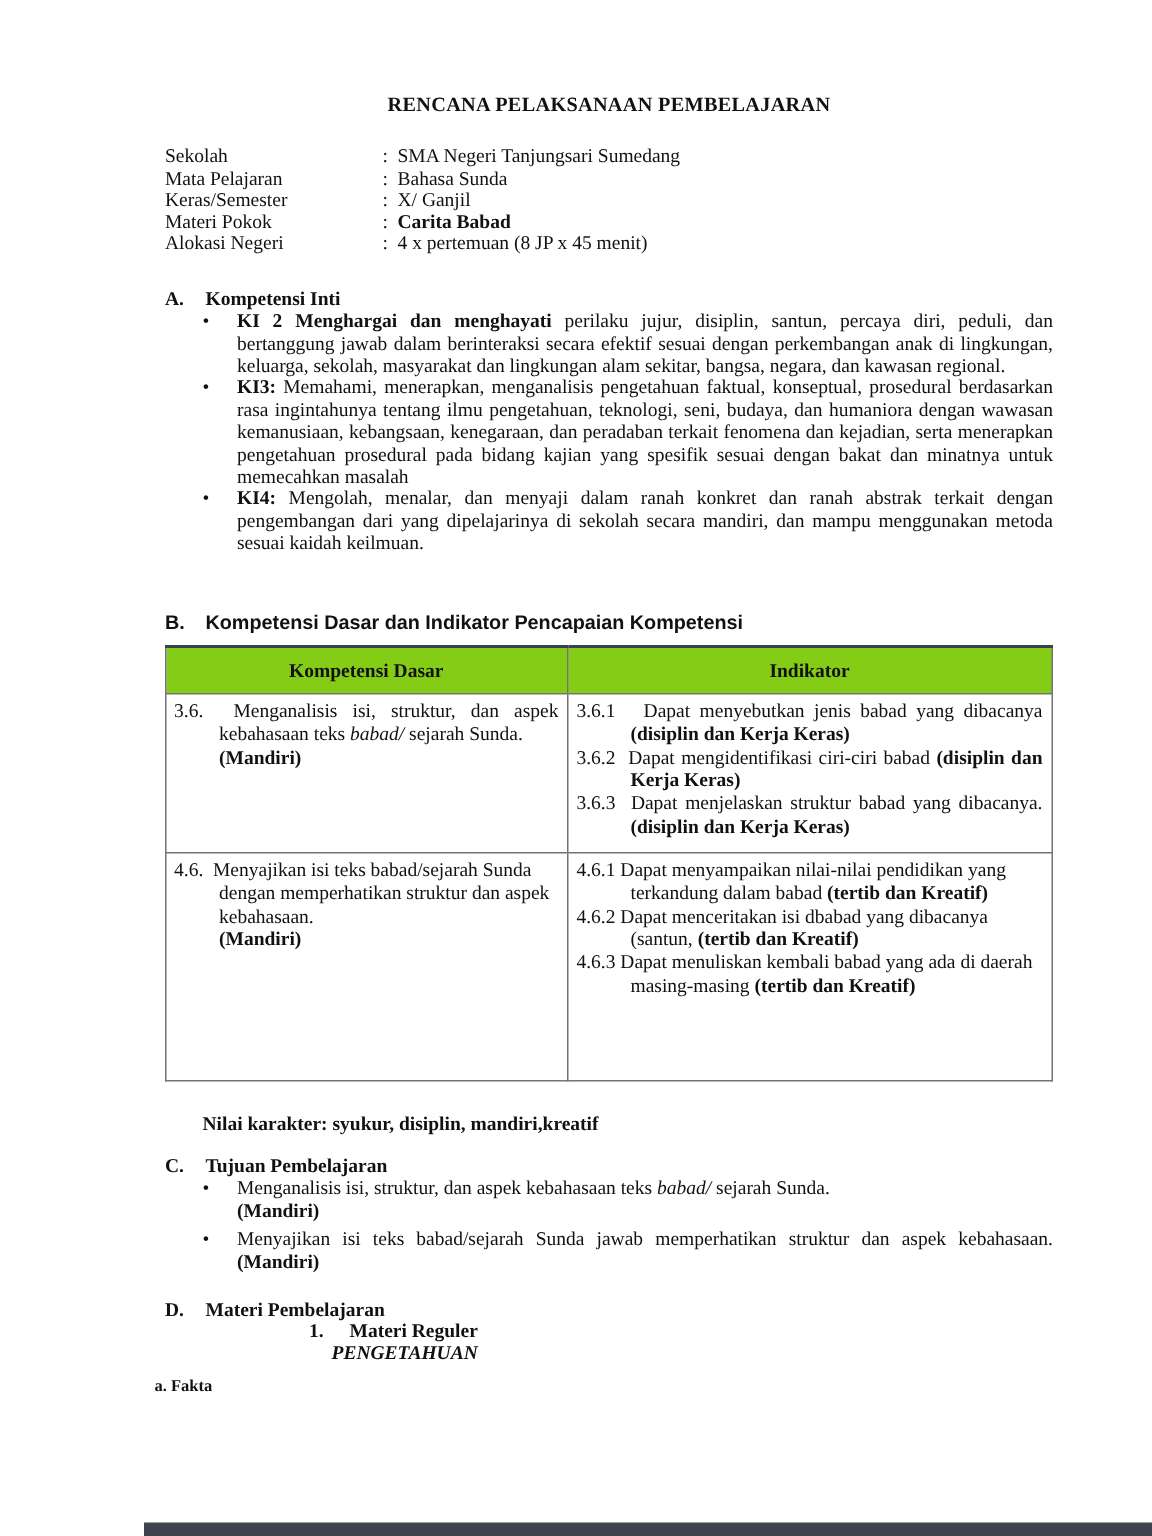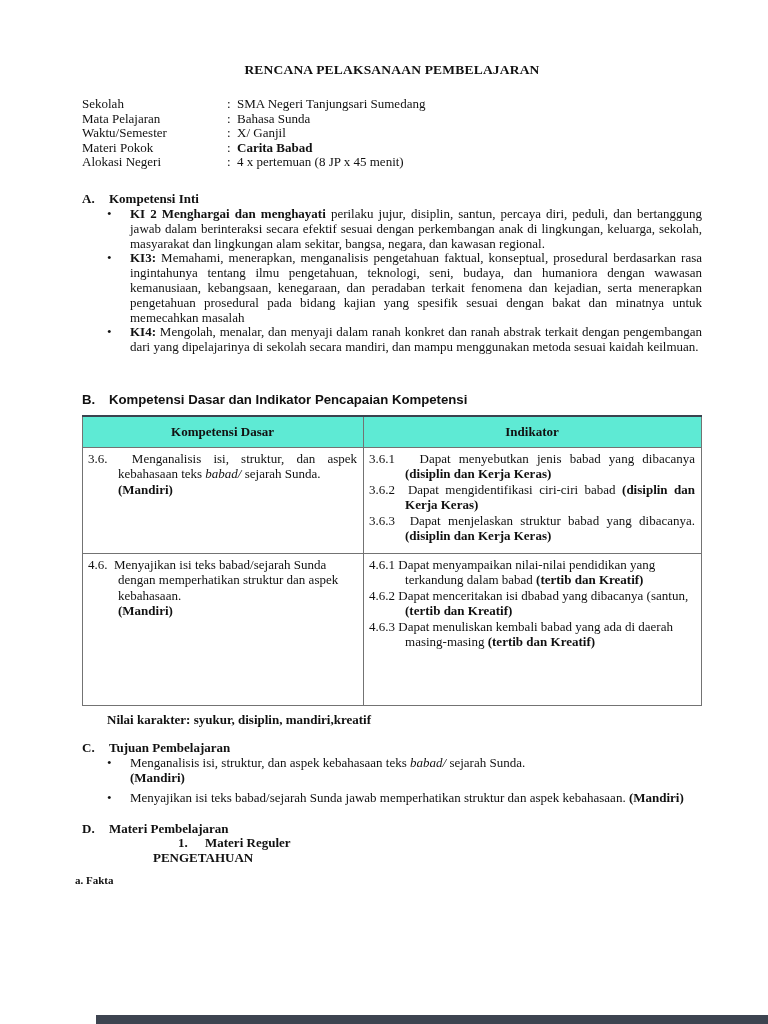--- a/index.html
+++ b/index.html
@@ -1,51 +1,51 @@
 <!DOCTYPE html>
 <html><head>
 <meta charset="utf-8">
 <style>
   html,body{margin:0;padding:0;}
   body{
     width:768px;height:1024px;background:#ffffff;overflow:hidden;position:relative;
     font-family:"Liberation Serif","DejaVu Serif",serif;
     font-size:13px;color:#111;
   }
-  .doc{padding:62px 66px 0 82px;}
+  .doc{padding:62px 66px 0 110px;}
   .title{text-align:center;font-weight:bold;font-size:13.5px;line-height:15px;letter-spacing:.2px;}
   .info{margin-top:20px;line-height:14.6px;}
   .info-row{display:flex;}
   .info-label{width:145px;flex:none;}
   .info-sep{width:10px;flex:none;}
   .sec{margin-top:0;}
   .sec-head{display:flex;font-weight:bold;line-height:15px;}
   .sec-head .lbl{width:27px;flex:none;}
   .sec-a{margin-top:21px;}
   .sec-b{margin-top:37px;}
   .sec-b .sec-head{font-family:"Liberation Sans","DejaVu Sans",sans-serif;font-size:13.2px;}
   .sec-c{margin-top:12px;}
   .sec-d{margin-top:16px;}
   .bullets{margin-top:1px;}
   .bullet{position:relative;padding-left:48px;text-align:justify;line-height:14.8px;}
   .bullet::before{content:"\2022";position:absolute;left:25px;top:0;}
   .c-bullet{margin-bottom:5px;}
   table.kd{border-collapse:collapse;width:100%;margin-top:8px;table-layout:fixed;}
   table.kd th,table.kd td{border:1px solid #737373;vertical-align:top;padding:3px 6px 3px 5px;}
-  table.kd th{background:#5eead4;font-weight:bold;height:24px;vertical-align:middle;text-align:center;border-top:2px solid #39424e;}
+  table.kd th{background:#84cc16;font-weight:bold;height:24px;vertical-align:middle;text-align:center;border-top:2px solid #39424e;}
   .col-kd{width:45.4%;}
   .col-ind{width:54.6%;}
   .hang30{padding-left:30px;text-indent:-30px;line-height:15.4px;}
   .hang36{padding-left:36px;text-indent:-36px;line-height:15.4px;}
   .just{text-align:justify;}
-  .note{margin-top:6px;margin-left:25px;font-weight:bold;}
+  .note{margin-top:20px;margin-left:25px;font-weight:bold;}
   .intro{line-height:15px;margin-top:2px;}
   .d-sub{margin-left:96px;font-weight:bold;line-height:14.8px;display:flex;}
   .d-sub .num{width:27px;flex:none;}
-  .d-caps{margin-left:71px;font-weight:bold;line-height:14.8px;}
+  .d-caps{margin-left:111px;font-weight:bold;line-height:14.8px;font-style:italic;}
   .fakta{font-weight:bold;font-size:11px;margin-top:6px;margin-left:-7px;line-height:17px;}
   .conto{margin-left:45px;margin-top:4px;font-size:13.5px;}
   .bottom-bar{position:absolute;left:96px;right:0;bottom:0;height:9px;background:#3d4450;}
 </style>
 </head>
 <body>
 
 <div class="doc">
 
   <div class="title">RENCANA PELAKSANAAN PEMBELAJARAN</div>
@@ -55,21 +55,21 @@
       <span class="info-label">Sekolah</span>
       <span class="info-sep">:</span>
       <span class="info-value">SMA Negeri Tanjungsari Sumedang</span>
     </div>
     <div class="info-row">
       <span class="info-label">Mata Pelajaran</span>
       <span class="info-sep">:</span>
       <span class="info-value">Bahasa Sunda</span>
     </div>
     <div class="info-row">
-      <span class="info-label">Waktu/Semester</span>
+      <span class="info-label">Keras/Semester</span>
       <span class="info-sep">:</span>
       <span class="info-value">X/ Ganjil</span>
     </div>
     <div class="info-row">
       <span class="info-label">Materi Pokok</span>
       <span class="info-sep">:</span>
       <span class="info-value"><span style="font-weight: bold;">Carita Babad</span></span>
     </div>
     <div class="info-row">
       <span class="info-label">Alokasi Negeri</span>

